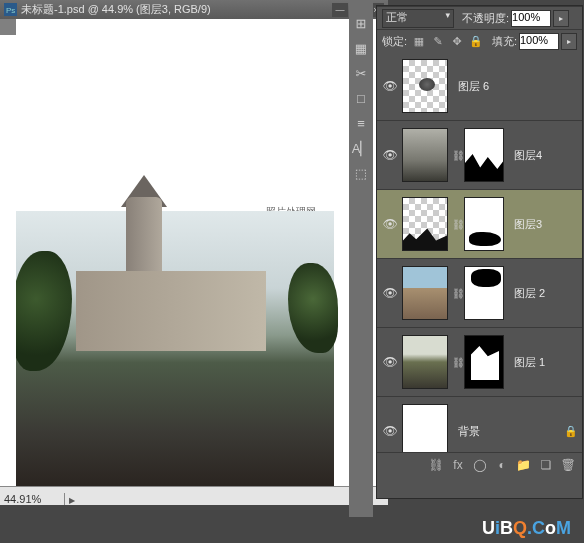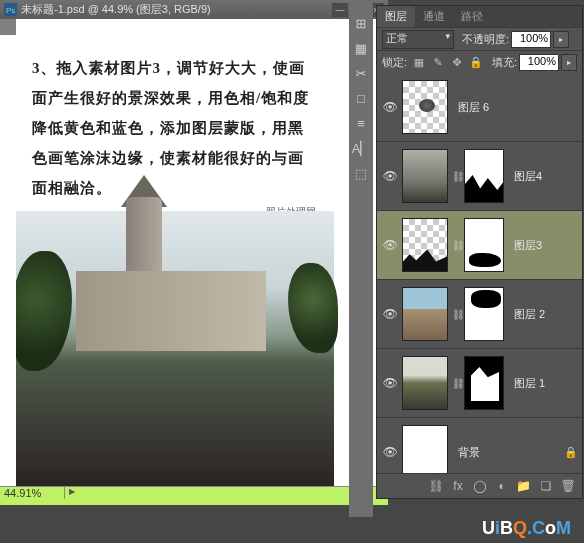--- a/index.html
+++ b/index.html
@@ -13,33 +13,33 @@
 .canvas-area{position:absolute;left:16px;top:35px;right:0;bottom:18px;background:#fff;overflow:hidden}
 .canvas{width:318px;height:452px;background:#fff;position:relative}
 .instruction{padding:18px 16px 8px;color:#222;font-size:15px;font-weight:bold;line-height:2;letter-spacing:1px;font-family:"SimSun","Microsoft YaHei"}
 .photo-ps{position:absolute;right:18px;top:170px;font-weight:bold;font-size:22px;font-family:Arial}
 .castle-img{position:absolute;left:0;top:176px;width:318px;height:276px;background:linear-gradient(to bottom,#e0e8ea 0%,#c9d4d6 28%,#8a9a8c 45%,#4d5b48 55%,#3b3a35 80%,#2a2420 100%)}
 .castle-tower{position:absolute;left:110px;top:-14px;width:36px;height:130px;background:linear-gradient(90deg,#888078,#b0a89c);border-radius:6px 6px 0 0}
 .castle-roof{position:absolute;left:105px;top:-36px;width:0;height:0;border-left:23px solid transparent;border-right:23px solid transparent;border-bottom:32px solid #6b6560}
 .castle-body{position:absolute;left:60px;top:60px;width:190px;height:80px;background:linear-gradient(90deg,#a09688,#c0b8a8)}
 .tree-left{position:absolute;left:-4px;top:40px;width:60px;height:120px;background:radial-gradient(circle at 40% 40%,#3d5a2e,#1c2e16 70%);border-radius:50% 40% 60% 30%}
 .tree-right{position:absolute;right:-4px;top:52px;width:50px;height:90px;background:radial-gradient(circle at 50% 40%,#4a6838,#1f3018 70%);border-radius:40% 50% 30% 60%}
-.statusbar{position:absolute;left:0;bottom:0;height:18px;width:100%;background:#bef264;border-top:1px solid #888;display:flex;align-items:flex-start;font-size:11px;color:#333}
+.statusbar{position:absolute;left:0;bottom:0;height:18px;width:100%;background:#e5e5e5;border-top:1px solid #888;display:flex;align-items:flex-end;font-size:11px;color:#333}
 .statusbar .zoom{width:60px;padding-left:4px;border-right:1px solid #888}
 .statusbar .doc{padding-left:6px}
 .tool-strip{position:absolute;left:349px;top:0;width:24px;background:#6f6f6f;height:505px;padding-top:12px}
 .tool-strip .tb{width:22px;height:22px;margin:0 auto 3px;background:#6f6f6f;display:flex;align-items:center;justify-content:center;color:#ccc;font-size:13px;cursor:pointer}
 .layers-panel{position:absolute;left:376px;top:5px;width:205px;height:492px;background:#535353;border:1px solid #2b2b2b}
 .panel-tabs{height:21px;display:flex;background:#424242;align-items:flex-end}
 .panel-tabs .tab{padding:3px 8px;color:#a0a0a0;cursor:pointer;font-size:11px}
 .panel-tabs .tab.active{background:#535353;color:#e8e8e8}
 .panel-row{height:22px;display:flex;align-items:center;padding:0 5px;border-top:1px solid #3a3a3a;color:#ddd;font-size:11px}
 .dropdown{width:64px;height:17px;background:#4c4c4c;border:1px solid #333;color:#ddd;display:flex;align-items:flex-start;padding:0 3px;margin-right:8px;cursor:pointer}
 .dropdown::after{content:"▾";margin-left:auto;font-size:9px}
-.opacity-input{width:36px;height:15px;background:#fff;color:#000;border:1px solid #333;text-align:right;padding-right:2px;margin:0 2px}
+.opacity-input{width:36px;height:15px;background:#fff;color:#000;border:1px solid #333;text-align:left;padding-right:2px;margin:0 2px}
 .arrow-btn{width:14px;height:15px;background:#5e5e5e;border:1px solid #333;display:flex;align-items:center;justify-content:center;font-size:8px;cursor:pointer;color:#ddd}
 .lock-icons{display:flex;gap:3px;margin-left:4px}
 .lock-icons span{width:16px;height:16px;display:flex;align-items:center;justify-content:center;color:#bbb;cursor:pointer;font-size:11px}
 .layers-list{height:400px;overflow-y:auto;background:#535353}
 .layer-row{display:flex;align-items:center;min-height:62px;border-bottom:1px solid #3a3a3a;padding:3px 4px}
 .layer-row.selected{background:#8a8d6a}
 .vis-eye{width:18px;height:18px;display:flex;align-items:center;justify-content:center;color:#ddd;cursor:pointer;margin-right:3px;font-size:12px}
 .thumb{width:44px;height:52px;background:#fff;border:1px solid #222;margin-right:4px;position:relative;overflow:hidden}
 .thumb.checker{background:repeating-conic-gradient(#ccc 0 25%,#fff 0 50%) 0 0/12px 12px}
 .thumb.mask{width:38px;height:52px}
@@ -77,21 +77,20 @@
     <div class="wincontrols">
       <span>—</span>
       <span>□</span>
       <span>×</span>
     </div>
   </div>
   <div class="ruler-top"></div>
   <div class="ruler-left"></div>
   <div class="canvas-area">
     <div class="canvas">
-      <div class="instruction">3、拖入素材图片3，调节好大大，使画面产生很好的景深效果，用色相/饱和度降低黄色和蓝色，添加图层蒙版，用黑色画笔涂沫边缘，使素材能很好的与画面相融洽。</div>
       <div class="photo-ps">
         <div style="font-size:10px;color:#666;font-weight:normal;text-align:right">照片处理网</div>
         <span style="color:#e03030">Ph</span><span style="color:#f0a030">o</span><span style="color:#30a030">t</span><span style="color:#3060d0">O</span><span style="color:#3060d0">PS</span>
         <div style="font-size:9px;color:#888;font-weight:normal;text-align:right">www.photops.com</div>
       </div>
       <div class="castle-img">
         <div class="castle-roof"></div>
         <div class="castle-tower"></div>
         <div class="castle-body"></div>
         <div class="tree-left"></div>
@@ -110,25 +109,20 @@
   <div class="tb">⊞</div>
   <div class="tb">▦</div>
   <div class="tb">✂</div>
   <div class="tb">□</div>
   <div class="tb">≡</div>
   <div class="tb">A▏</div>
   <div class="tb">⬚</div>
 </div>
 
 <div class="layers-panel">
-  <div class="panel-tabs">
-    <div class="tab active">图层</div>
-    <div class="tab">通道</div>
-    <div class="tab">路径</div>
-  </div>
   <div class="panel-row">
     <div class="dropdown">
         <span>正常</span>
       </div>
     <span>不透明度:</span>
     <div class="opacity-input">100%</div>
     <div class="arrow-btn">▸</div>
   </div>
   <div class="panel-row">
     <span>锁定:</span>

